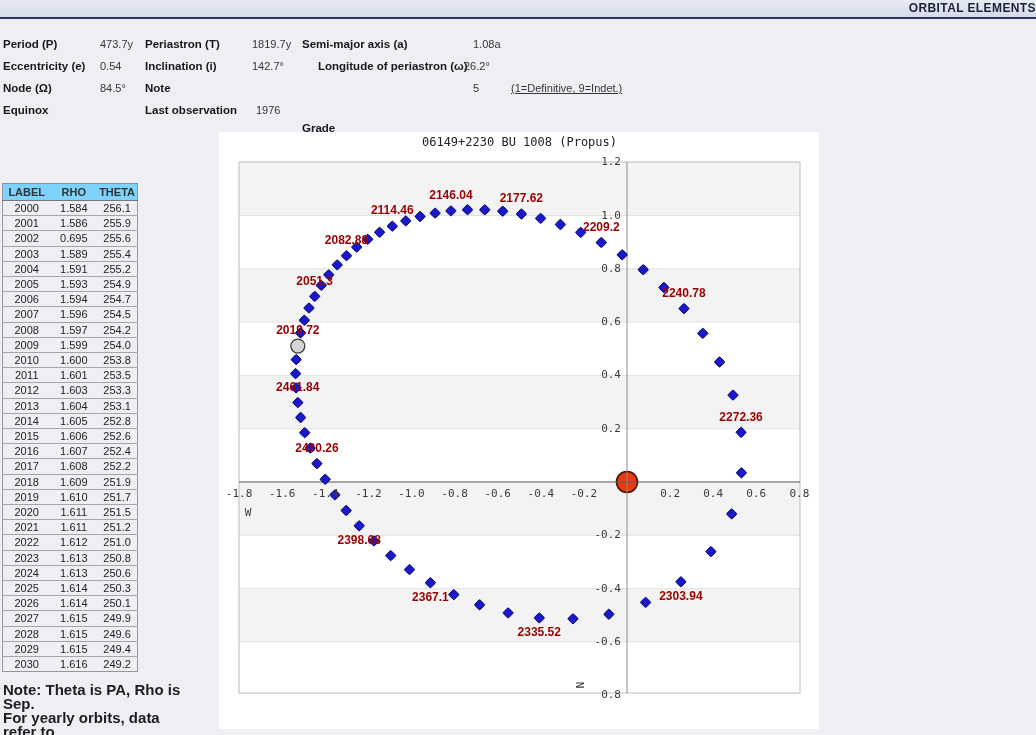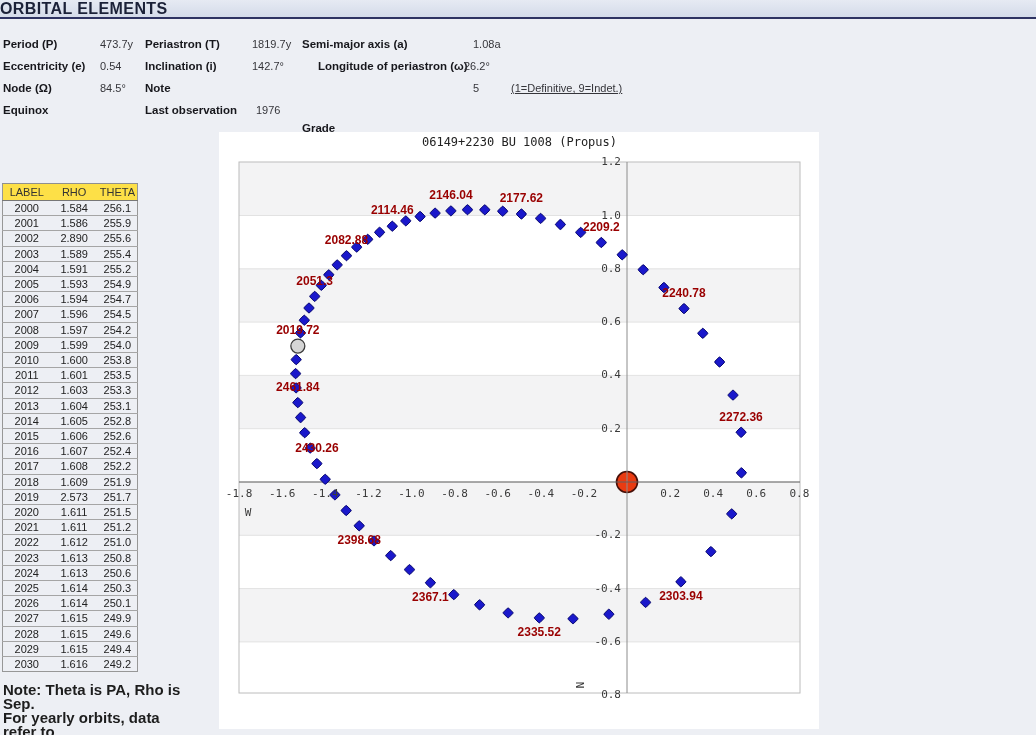--- a/index.html
+++ b/index.html
@@ -1,32 +1,32 @@
 <!DOCTYPE html>
 <html><head>
 <meta charset="utf-8">
 <style>
   html,body{margin:0;padding:0}
   body{width:1036px;height:735px;position:relative;overflow:hidden;
        background:#edeff4;font-family:"Liberation Sans",sans-serif;}
 
   .topbar{position:absolute;left:0;top:0;width:1036px;height:17px;
     background:linear-gradient(#e6eaf3,#d4dbe9);
-    border-bottom:2px solid #2e3362;text-align:left;
-    font-weight:bold;font-size:16px;line-height:17px;color:#1b2138;letter-spacing:.4px;}
+    border-bottom:2px solid #2e3362;text-align:right;
+    font-weight:bold;font-size:12px;line-height:17px;color:#1b2138;letter-spacing:.4px;}
 
   .elements{position:absolute;left:0;top:0;width:1036px;height:125px;}
   .erow{position:absolute;left:0;width:1036px;height:16px;}
   .elabel{position:absolute;font-weight:bold;font-size:11.5px;color:#17171c;white-space:nowrap;}
   .evalue{position:absolute;font-size:11px;color:#35353a;white-space:nowrap;}
   .enote{position:absolute;font-size:11px;color:#35353a;white-space:nowrap;text-decoration:underline;}
 
   table.eph{position:absolute;left:2px;top:183px;width:136px;border-collapse:collapse;
     font-size:11px;color:#222;}
-  table.eph th{background:#fde047;font-weight:normal;color:#333;height:16px;
+  table.eph th{background:#7dd3fc;font-weight:bold;color:#333;height:16px;
     border-top:1px solid #8f8f8f;border-bottom:1px solid #777;text-align:center;padding:0 2px;}
   table.eph td{height:14.2px;line-height:14.2px;text-align:center;padding:0 2px;
     border-top:1px solid #a5a5a5;}
   table.eph{border:1px solid #979797;}
   table.eph tr td:first-child{width:44px}
   table.eph tr td:nth-child(2){width:44px}
 
   .eph-note{position:absolute;left:3px;top:683px;width:190px;
     font-weight:bold;font-size:15px;color:#1d1d1d;line-height:14px;}
 
@@ -95,21 +95,21 @@
           <td>1.584</td>
           <td>256.1</td>
         </tr>
         <tr>
           <td>2001</td>
           <td>1.586</td>
           <td>255.9</td>
         </tr>
         <tr>
           <td>2002</td>
-          <td>2.890</td>
+          <td>0.695</td>
           <td>255.6</td>
         </tr>
         <tr>
           <td>2003</td>
           <td>1.589</td>
           <td>255.4</td>
         </tr>
         <tr>
           <td>2004</td>
           <td>1.591</td>
@@ -180,21 +180,21 @@
           <td>1.608</td>
           <td>252.2</td>
         </tr>
         <tr>
           <td>2018</td>
           <td>1.609</td>
           <td>251.9</td>
         </tr>
         <tr>
           <td>2019</td>
-          <td>2.573</td>
+          <td>1.610</td>
           <td>251.7</td>
         </tr>
         <tr>
           <td>2020</td>
           <td>1.611</td>
           <td>251.5</td>
         </tr>
         <tr>
           <td>2021</td>
           <td>1.611</td>

